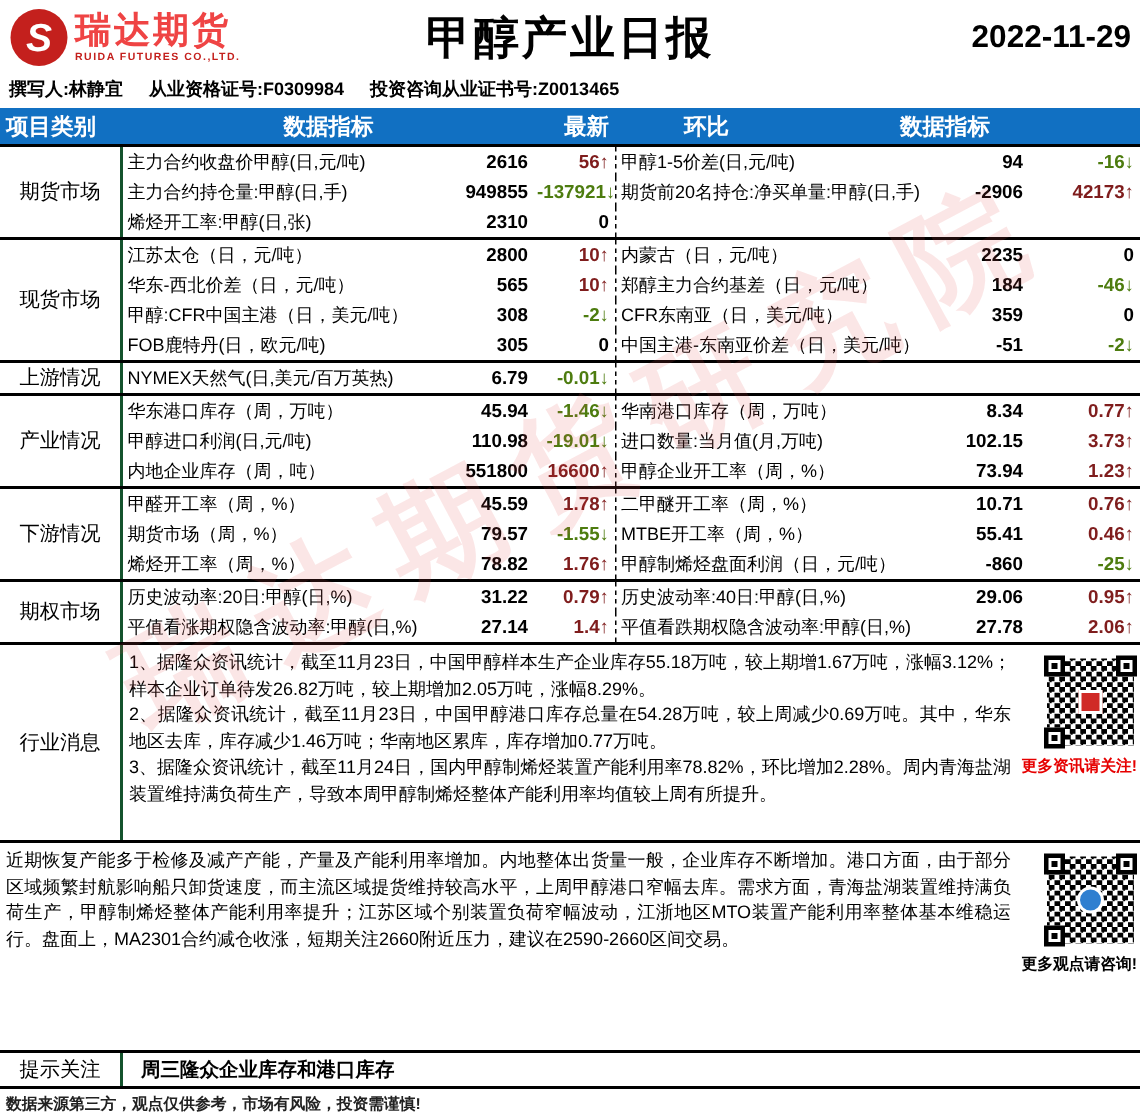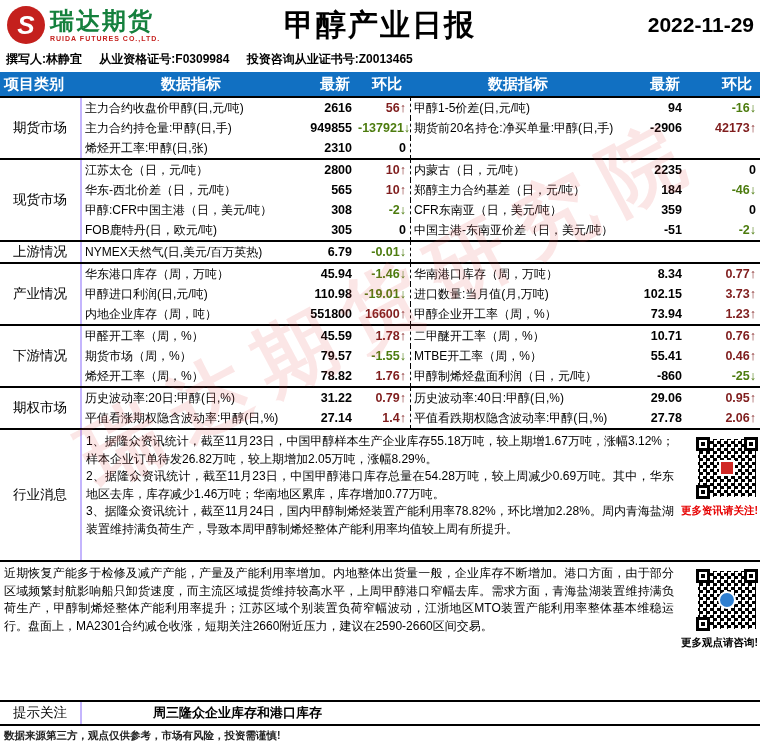--- a/index.html
+++ b/index.html
@@ -7,38 +7,38 @@
   body {
     width:760px; height:742px;
     font-family:"Liberation Sans","DejaVu Sans",sans-serif;
     color:#000; position:relative; overflow:hidden;
   }
   
   .hdr { display:flex; align-items:center; height:48px; padding:2px 6px 0 6px; position:relative; }
   .logo { display:flex; align-items:center; gap:4px; width:220px; }
   .logo-mark { width:40px; height:40px; flex:0 0 auto; }
   .logo-txt  { line-height:1; }
-  .logo-cn { font-size:24px; font-weight:bold; color:#15803d; letter-spacing:2px; }
+  .logo-cn { font-size:24px; font-weight:bold; color:#ef4444; letter-spacing:2px; }
   .logo-en { font-size:7px; color:#c4201d; font-weight:bold; letter-spacing:1px; margin-top:2px; }
   .rpt-title { position:absolute; left:0; right:0; text-align:center; font-size:30px; font-weight:bold; letter-spacing:2px; }
   .rpt-date { margin-left:auto; font-size:21px; font-weight:bold; }
   .byline { font-size:12px; font-weight:bold; padding:3px 6px 4px 6px; }
   .byline span { margin-right:14px; }
   
   .thead {
     display:grid; grid-template-columns:82px 218px 58px 52px 216px 62px 72px;
     height:24px; align-items:center; color:#fff; font-weight:bold; font-size:15px;
   }
   .thead .h-cat { padding-left:4px; }
   .thead .h-lbl { text-align:center; }
   .thead .h-num { text-align:right; padding-right:8px; }
   .section { display:flex; border-top:2px solid #000; }
   .cat {
     width:82px; flex:0 0 auto; display:flex; align-items:center; justify-content:center;
-    font-size:13.5px; border-right:2px solid #c4b5fd; text-align:center;
+    font-size:13.5px; border-right:2px solid #14532d; text-align:center;
   }
   .rows { flex:1; }
   .drow { display:grid; grid-template-columns:218px 58px 52px 216px 62px 72px; height:20px; align-items:center; }
   .c { overflow:hidden; white-space:nowrap; }
   .lbl  { font-size:12px; padding-left:3px; }
   .rlbl { border-left:1px dashed #000; height:20px; line-height:20px; }
   .val  { font-size:12.5px; font-weight:bold; text-align:right; padding-right:6px; }
   .chg  { font-size:12.5px; font-weight:bold; text-align:right; padding-right:4px; }
   .up   { color:#7f1d1d; } .down { color:#4d7c0f; } .flat { color:#000; }
   
@@ -51,21 +51,21 @@
         background:repeating-conic-gradient(#000 0% 25%, #fff 0% 50%); background-size:7px 7px;
         outline:4px solid #fff; outline-offset:-2px; }
   .finder { position:absolute; width:14px; height:14px; border:3px solid #000; background:#fff; }
   .finder::after { content:""; position:absolute; inset:2px; background:#000; }
   .f-tl { top:0; left:0; } .f-tr { top:0; right:0; } .f-bl { bottom:0; left:0; }
   .qr-logo-red { position:absolute; top:23px; left:23px; width:16px; height:16px; background:#d02a27; border:2px solid #fff; }
   .qr-logo-blue { position:absolute; top:22px; left:22px; width:18px; height:18px; background:#2f7fd0; border:2px solid #fff; border-radius:50%; }
   .qr-cap { font-size:10.5px; font-weight:bold; margin-top:5px; white-space:nowrap; }
   .cap-red { color:#e60000; }
   
-  .alert-text { flex:1; font-size:13px; font-weight:bold; display:flex; align-items:center; padding-left:23px;margin-left:48px; }
+  .alert-text { flex:1; font-size:13px; font-weight:bold; display:flex; align-items:center; padding-left:12px; }
   .footer { border-top:2px solid #000; font-size:10.5px; font-weight:bold; color:#222; padding:3px 4px 2px 4px; }
   
   .wm { position:absolute; top:250px; left:40px; width:700px; text-align:center;
         font-size:80px; font-weight:bold; color:rgba(230,80,80,0.14);
         transform:rotate(-28deg); pointer-events:none; letter-spacing:18px; z-index:5; }
 </style>
 </head>
 <body>
 
 <div class="wm">瑞达期货研究院</div>
@@ -83,21 +83,21 @@
   </div>
   <div class="rpt-title">甲醇产业日报</div>
   <div class="rpt-date">2022-11-29</div>
 </div>
 <div class="byline">
   <span>撰写人:林静宜</span>
   <span>从业资格证号:F0309984</span>
   <span>投资咨询从业证书号:Z0013465</span>
 </div>
 
-<div class="thead" style="background:#1170c2;">
+<div class="thead" style="background:#1170c2;gap:28px;">
   <div class="h-cat">项目类别</div>
   <div class="h-lbl">数据指标</div>
   <div class="h-num">最新</div>
   <div class="h-num">环比</div>
   <div class="h-lbl">数据指标</div>
   <div class="h-num">最新</div>
   <div class="h-num">环比</div>
 </div>
 
 <div class="section">

